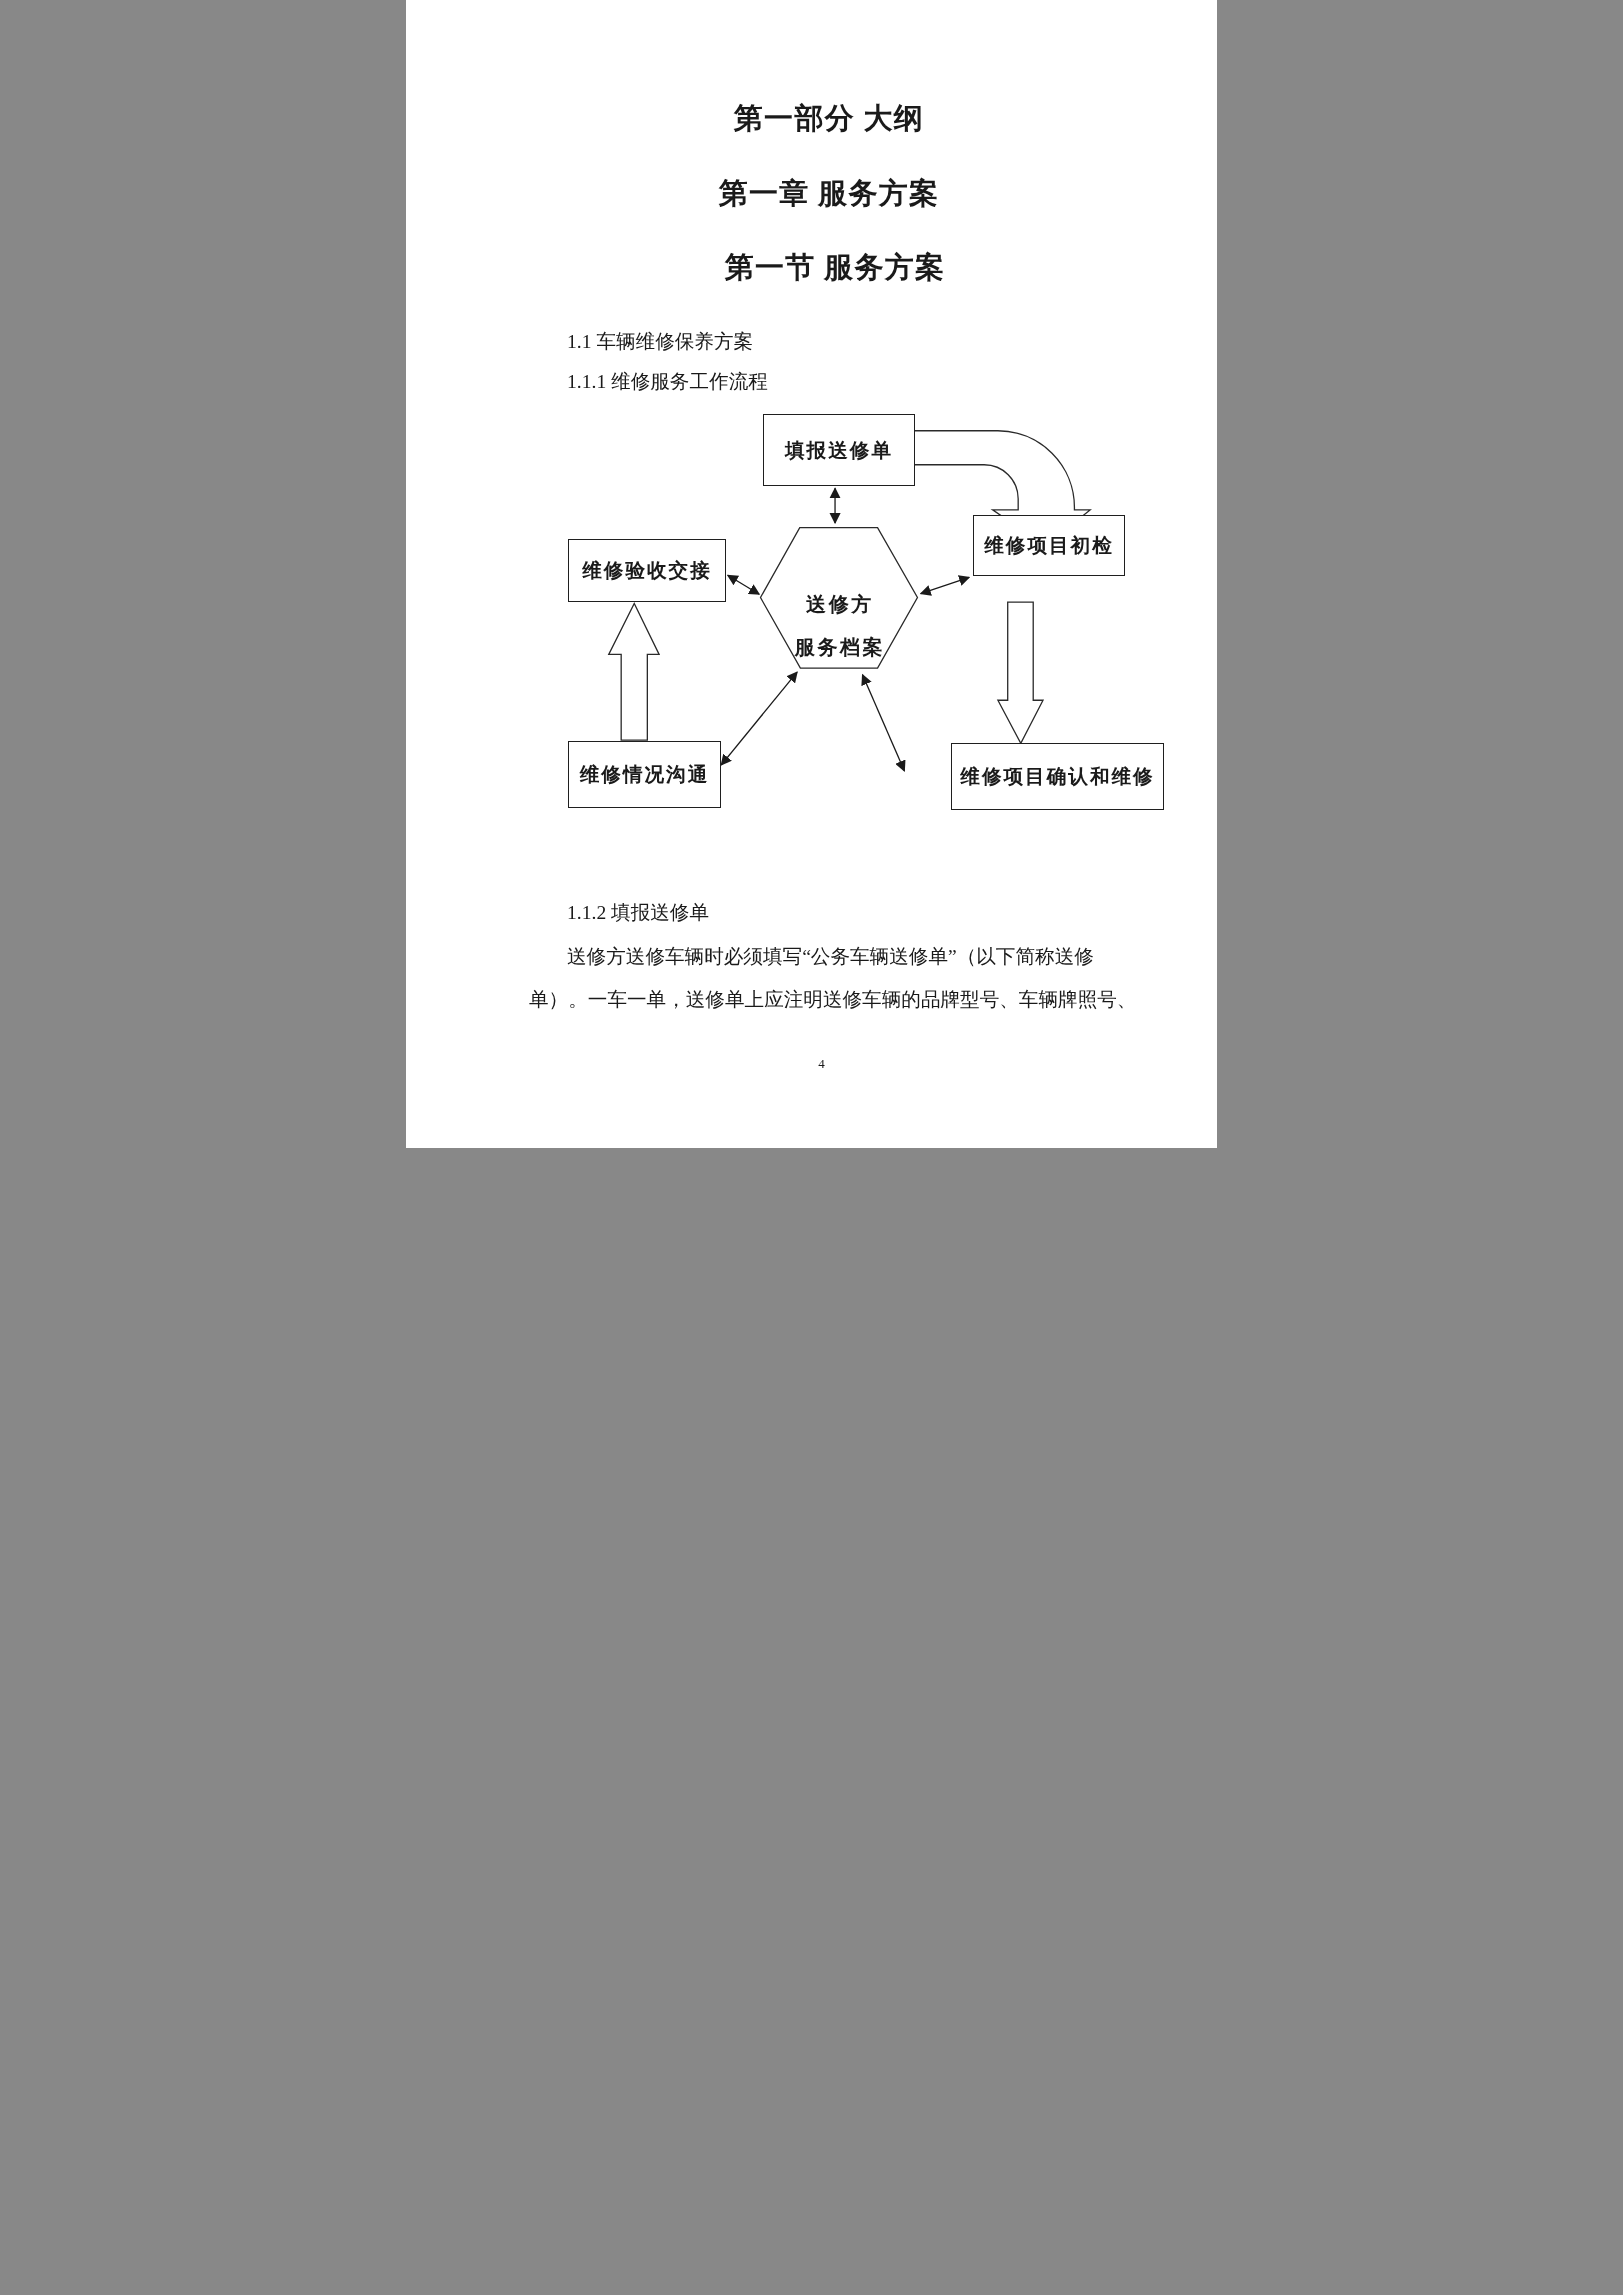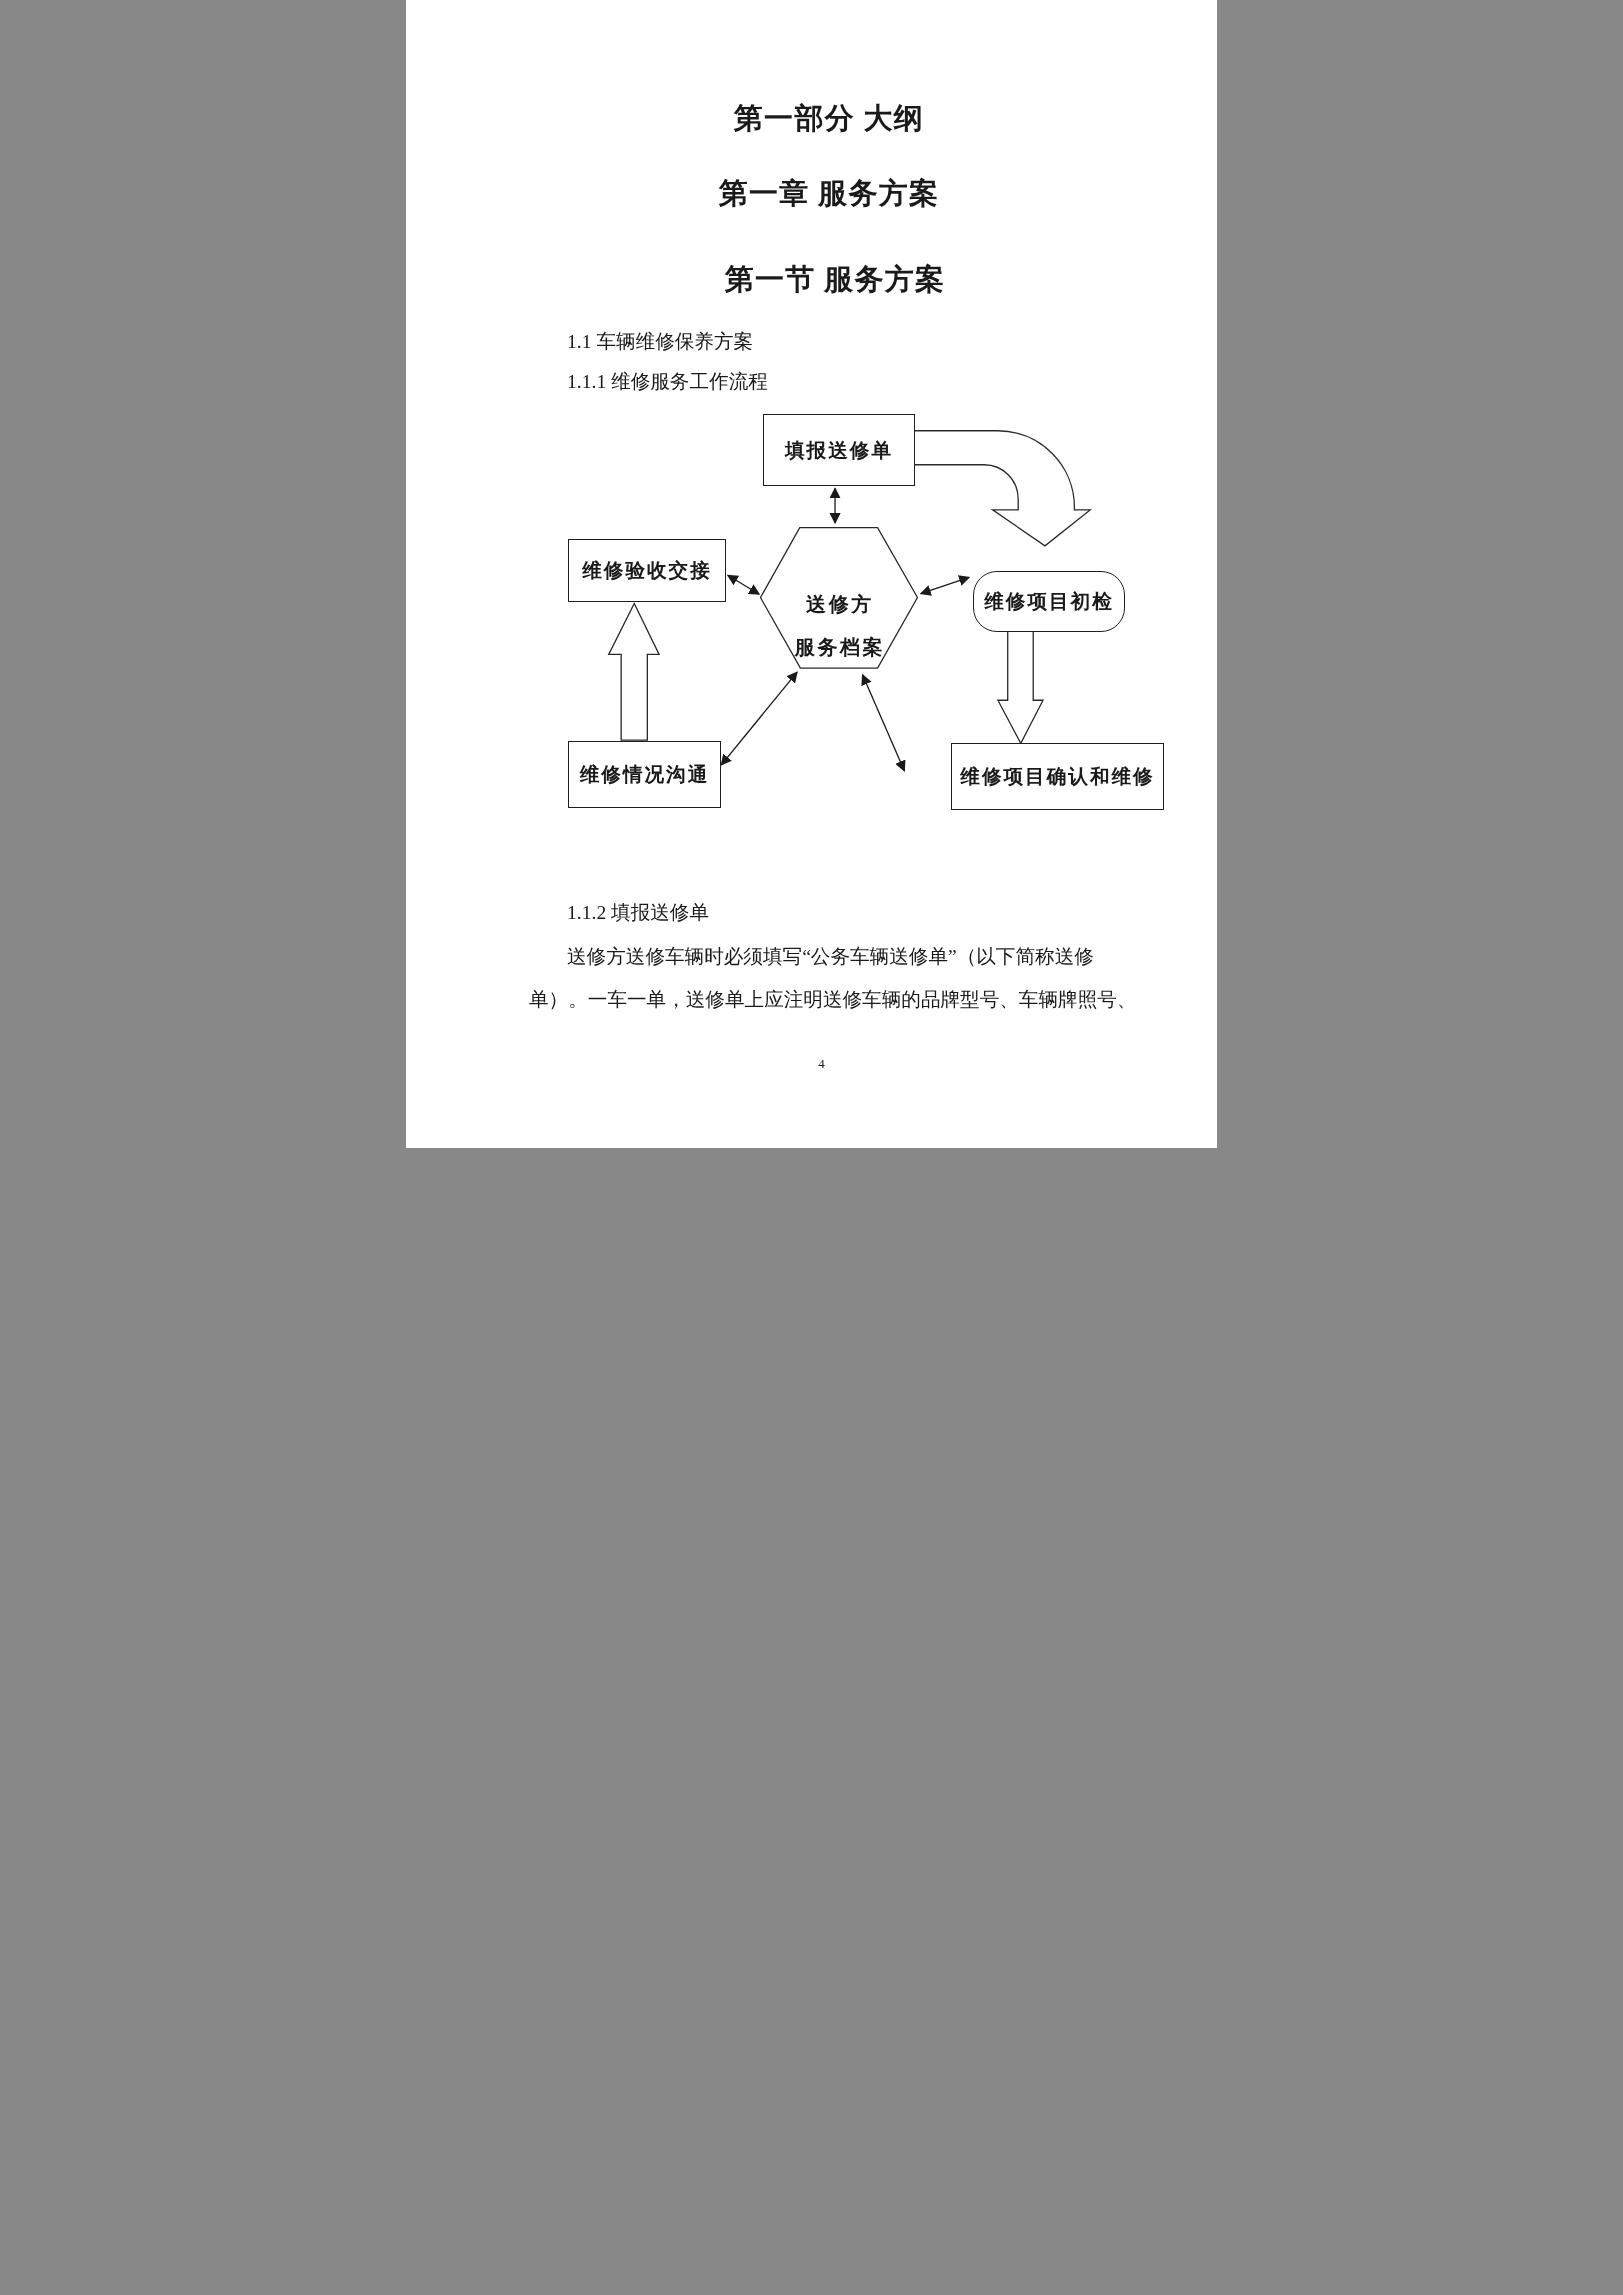--- a/index.html
+++ b/index.html
@@ -39,21 +39,21 @@
     font-size:13px;line-height:17px;
   }
 </style>
 </head>
 <body>
 
 <div class="page">
 
   <div class="abs heading" style="top:99px;">第一部分 大纲</div>
   <div class="abs heading" style="top:174px;">第一章 服务方案</div>
-  <div class="abs heading" style="top:260px;margin-left:12px;">第一节 服务方案</div>
+  <div class="abs heading" style="top:248px;margin-left:12px;">第一节 服务方案</div>
 
   <div class="abs bodyline" style="left:161px;top:329px;">1.1 车辆维修保养方案</div>
   <div class="abs bodyline" style="left:161px;top:369px;">1.1.1 维修服务工作流程</div>
 
   <svg class="flow-svg" width="811" height="1148" viewBox="0 0 1240 1754">
     <defs>
       <marker id="ah" viewBox="0 0 10 10" refX="9" refY="5" markerWidth="8.5" markerHeight="8.5" orient="auto-start-reverse">
         <path d="M0,0 L10,5 L0,10 z" fill="#1a1a1a"></path>
       </marker>
     </defs>
@@ -68,21 +68,21 @@
 
     <line x1="656" y1="746" x2="656" y2="799" stroke="#1a1a1a" stroke-width="2" marker-start="url(#ah)" marker-end="url(#ah)"></line>
     <line x1="492" y1="879" x2="540" y2="908" stroke="#1a1a1a" stroke-width="2" marker-start="url(#ah)" marker-end="url(#ah)"></line>
     <line x1="787" y1="907" x2="861" y2="882" stroke="#1a1a1a" stroke-width="2" marker-start="url(#ah)" marker-end="url(#ah)"></line>
     <line x1="482" y1="1169" x2="598" y2="1027" stroke="#1a1a1a" stroke-width="2" marker-start="url(#ah)" marker-end="url(#ah)"></line>
     <line x1="698" y1="1031" x2="762" y2="1178" stroke="#1a1a1a" stroke-width="2" marker-start="url(#ah)" marker-end="url(#ah)"></line>
   </svg>
 
   <div class="node" style="left:357px;top:414px;width:150px;height:70px;">填报送修单</div>
   <div class="node" style="left:162px;top:539px;width:156px;height:61px;">维修验收交接</div>
-  <div class="node" style="left:567px;top:571px;width:150px;height:59px;border-radius:24px;">维修项目初检</div>
+  <div class="node" style="left:567px;top:515px;width:150px;height:59px;">维修项目初检</div>
   <div class="node" style="left:162px;top:741px;width:151px;height:65px;">维修情况沟通</div>
   <div class="node" style="left:502px;top:743px;width:211px;height:65px;margin-left:43px;">维修项目确认和维修</div>
 
   <div class="hex-label" style="left:434px;top:571px;">送修方</div>
   <div class="hex-label" style="left:434px;top:614px;">服务档案</div>
 
   <div class="abs bodyline" style="left:161px;top:900px;">1.1.2 填报送修单</div>
   <div class="abs bodyline" style="left:161px;top:944px;">送修方送修车辆时必须填写“公务车辆送修单”（以下简称送修</div>
   <div class="abs bodyline" style="left:123px;top:987px;">单）。一车一单，送修单上应注明送修车辆的品牌型号、车辆牌照号、</div>
 

